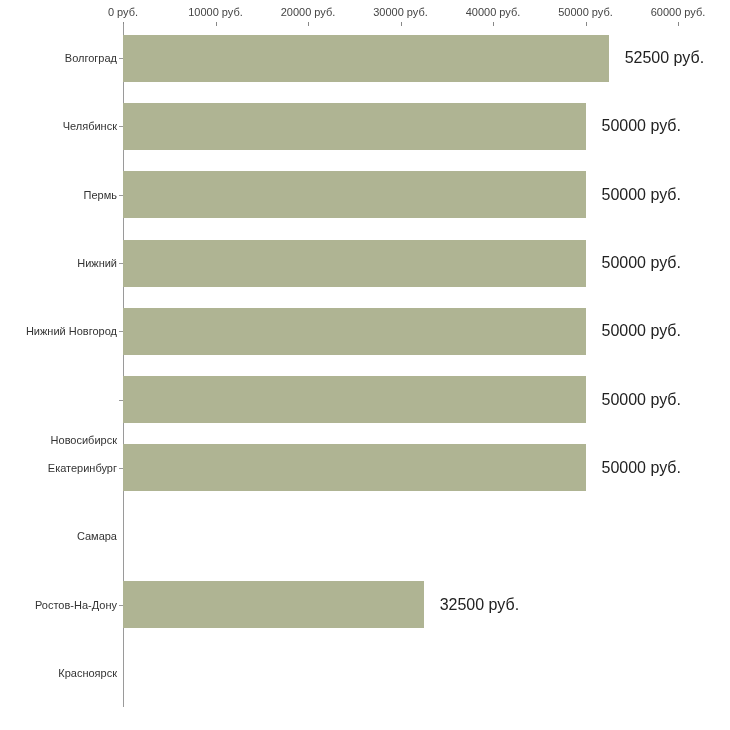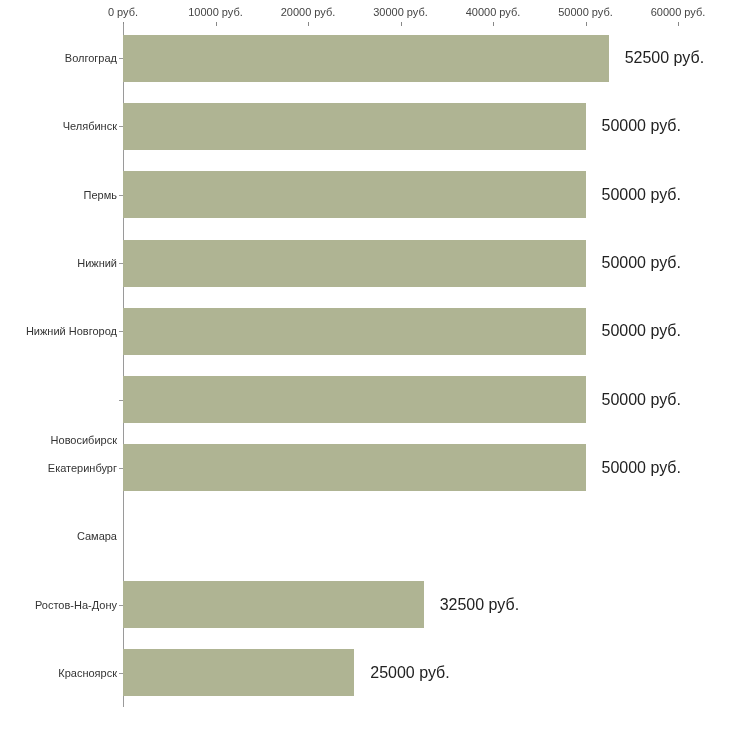--- a/index.html
+++ b/index.html
@@ -157,25 +157,20 @@
       <div class="row" style="top: 409.8px; height: 68.3px;">
         <div class="bar" style="width: 462.5px; height: 47px; top: 10.65px; background: rgb(175, 180, 147);"></div>
         <div class="bar-value" style="left: 462.5px;">50000 руб.</div>
         <div class="tick-y"></div>
       </div>
       <div class="row" style="top: 546.4px; height: 68.3px;">
         <div class="bar" style="width: 300.625px; height: 47px; top: 10.65px; background: rgb(175, 180, 147);"></div>
         <div class="bar-value" style="left: 300.625px;">32500 руб.</div>
         <div class="tick-y"></div>
       </div>
-      <div class="row" style="top: 614.7px; height: 68.3px;">
-        <div class="bar" style="width: 231.25px; height: 47px; top: 10.65px; background: rgb(175, 180, 147);"></div>
-        <div class="bar-value" style="left: 231.25px;">25000 руб.</div>
-        <div class="tick-y"></div>
-      </div>
     </div>
 
 <div class="row-label" style="position: absolute; left: 0px; width: 117px; top: 58.15px;">Волгоград</div>
     <div class="row-label" style="position: absolute; left: 0px; width: 117px; top: 126.45px;">Челябинск</div>
     <div class="row-label" style="position: absolute; left: 0px; width: 117px; top: 194.75px;">Пермь</div>
     <div class="row-label" style="position: absolute; left: 0px; width: 117px; top: 263.05px;">Нижний</div>
     <div class="row-label" style="position: absolute; left: 0px; width: 117px; top: 331.35px;">Нижний Новгород</div>
     <div class="row-label" style="position: absolute; left: 0px; width: 117px; top: 399.65px; margin-top: 40px;">Новосибирск</div>
     <div class="row-label" style="position: absolute; left: 0px; width: 117px; top: 467.95px;">Екатеринбург</div>
     <div class="row-label" style="position: absolute; left: 0px; width: 117px; top: 536.25px;">Самара</div>

